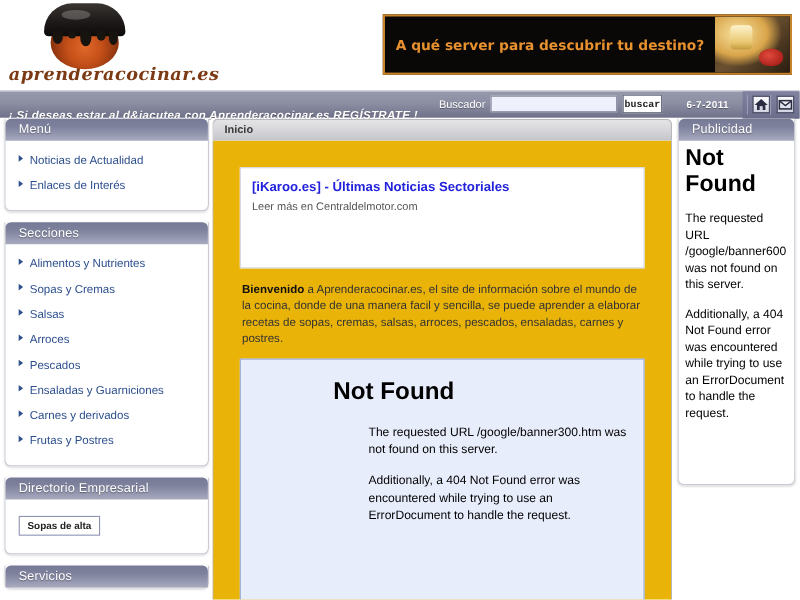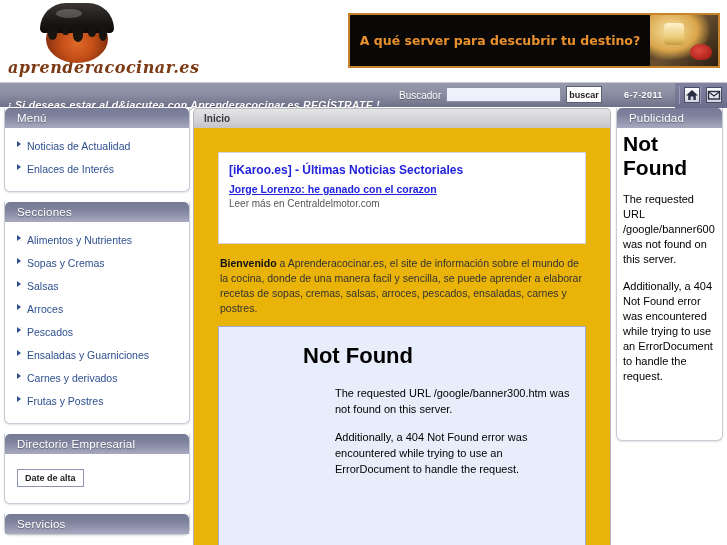--- a/index.html
+++ b/index.html
@@ -192,21 +192,21 @@
     box-sizing: border-box;
   }
   #search-button {
     position: absolute;
     left: 566px;
     top: 3px;
     width: 36px;
     height: 17px;
     background: #ffffff;
     border: 1px solid #5d5f74;
-    font-family: Liberation Sans, sans-serif;
+    font-family: Liberation Mono, monospace;
     font-size: 9px;
     font-weight: bold;
     color: #222;
     padding: 0;
     cursor: pointer;
     box-sizing: border-box;
   }
   #date-text {
     position: absolute;
     left: 624px;
@@ -545,40 +545,39 @@
         <a class="side-link-row">
           <span class="bullet"></span>
           <span>Frutas y Postres</span>
         </a>
       </div>
     </div>
 
     <div class="panel side-block">
       <div class="panel-head">Directorio Empresarial</div>
       <div class="panel-body">
-        <button id="dir-btn">Date de alta</button>
+        <button id="dir-btn">Sopas de alta</button>
       </div>
     </div>
 
     <div class="panel side-block">
       <div class="panel-head">Servicios</div>
     </div>
 
   </div>
 
   <div id="center-col">
     <div id="center-tabbar">
       <span id="tab-inicio">Inicio</span>
     </div>
 
     <div id="center-body">
 
       <div id="news-box">
         <div id="news-title">[iKaroo.es] - Últimas Noticias Sectoriales</div>
-        <a id="news-link">Jorge Lorenzo: he ganado con el corazon</a>
         <div id="news-sub">Leer más en Centraldelmotor.com</div>
       </div>
 
       <div id="welcome">
         <b>Bienvenido</b><span> a Aprenderacocinar.es, el site de información sobre el mundo de la cocina, donde de una manera facil y sencilla, se puede aprender a elaborar recetas de sopas, cremas, salsas, arroces, pescados, ensaladas, carnes y postres.</span>
       </div>
 
       <div id="center-notfound" class="notfound-panel">
         <div id="center-nf-title">Not Found</div>
         <div class="nf-para">The requested URL /google/banner300.htm was not found on this server.</div>

